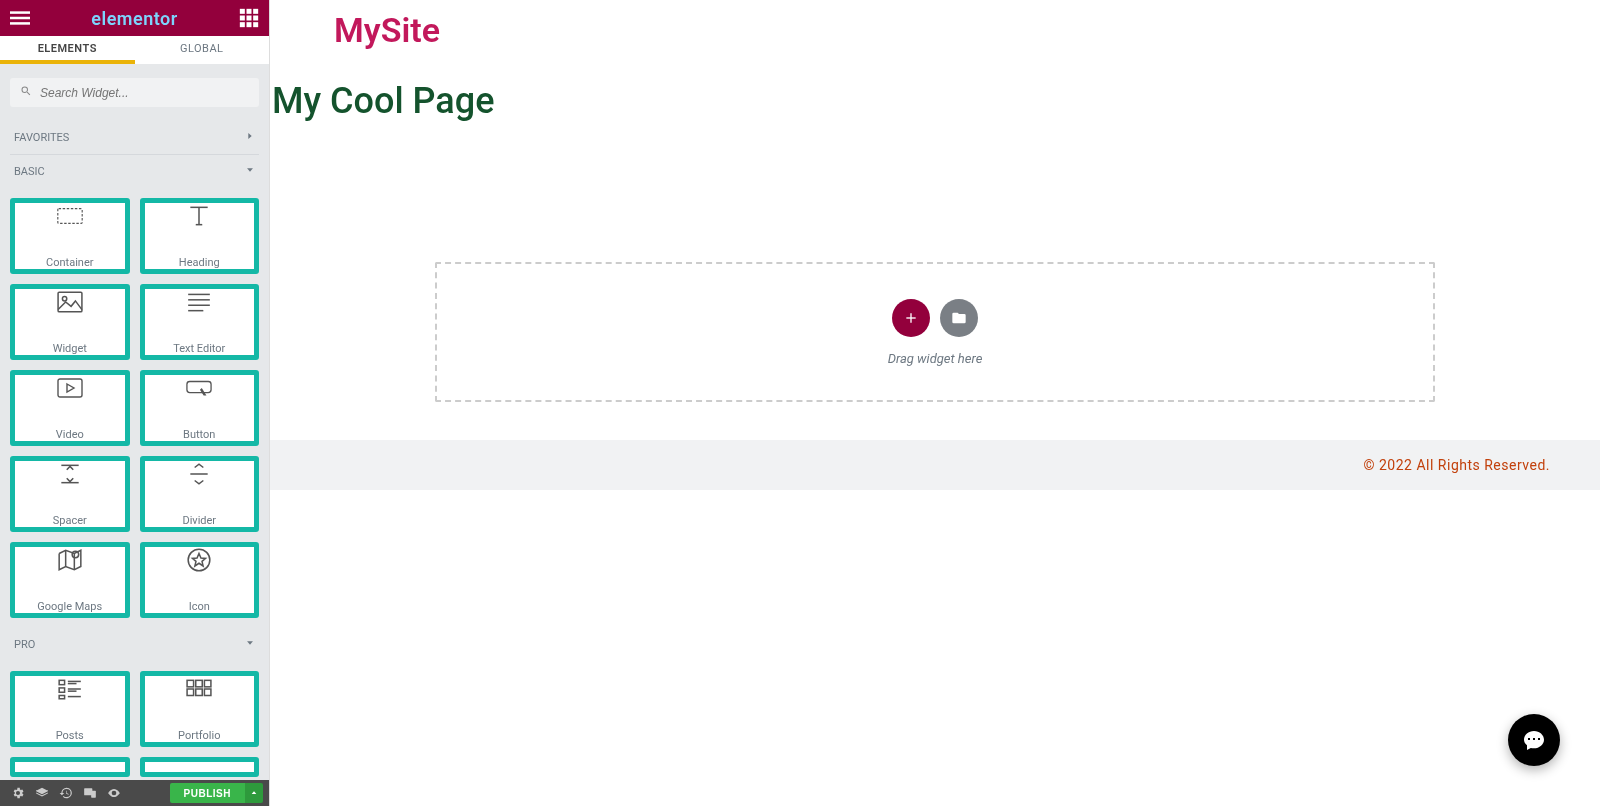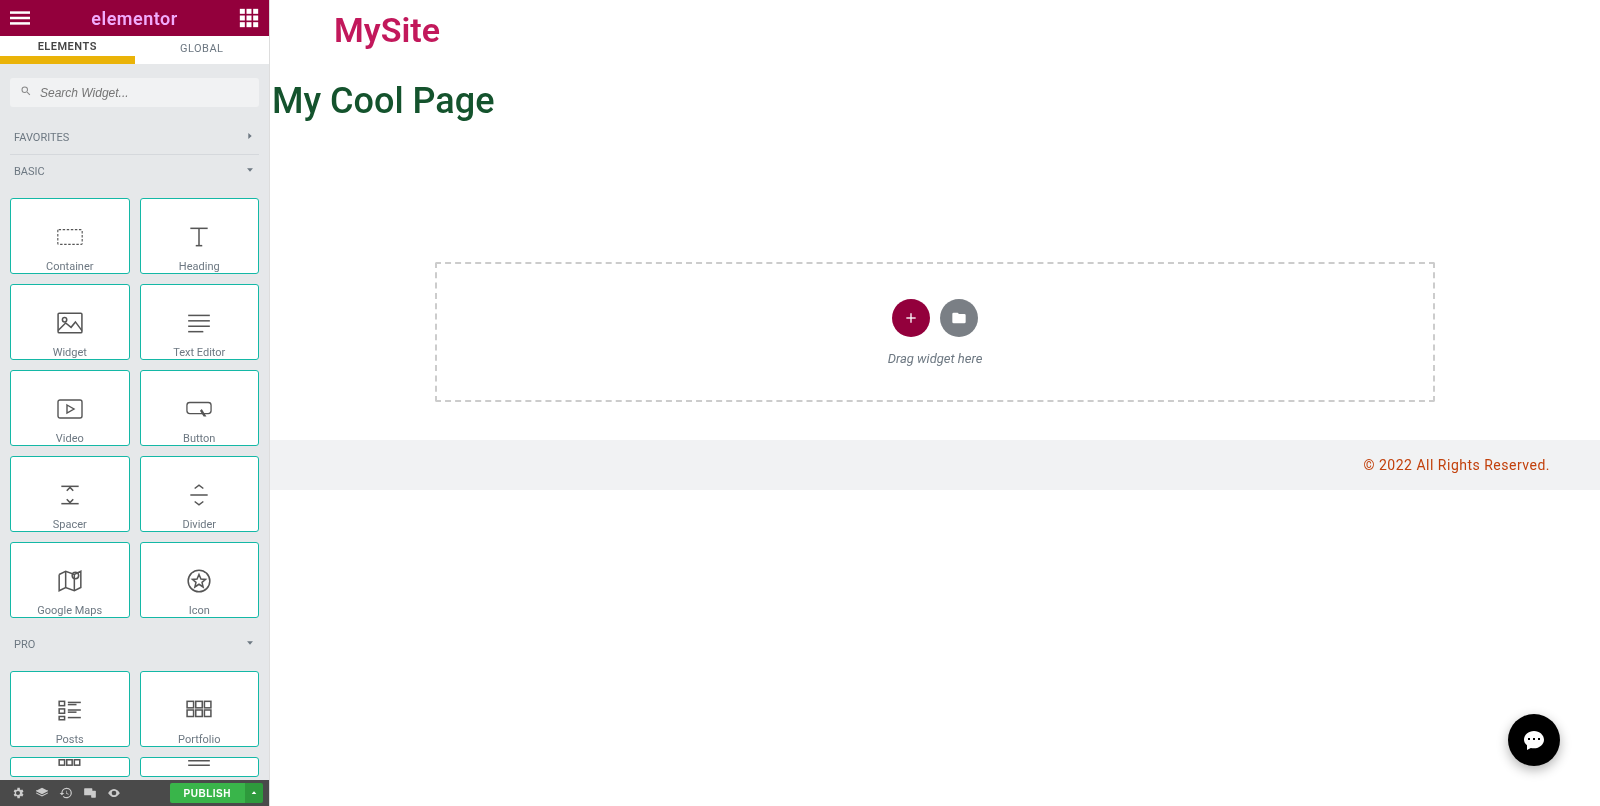--- a/index.html
+++ b/index.html
@@ -1,38 +1,38 @@
 <!DOCTYPE html>
 <html><head>
 <meta charset="utf-8">
 <style>
 * { margin: 0; padding: 0; box-sizing: border-box; }
 body { font-family: -apple-system, BlinkMacSystemFont, "Segoe UI", Roboto, Arial, sans-serif; font-size: 12px; color: #555; overflow: hidden; background:#fff; width:1600px; height:806px; }
 
 
 .sidebar { position:absolute; left:0; top:0; width:270px; height:100%; background:#e6e8ea; display:flex; flex-direction:column; border-right:1px solid #ddd;}
-.sb-header { height:36px; background:#93003c; display:flex; align-items:center; justify-content:space-between; padding:8px 10px; color:#f0abfc;}
+.sb-header { height:36px; background:#93003c; display:flex; align-items:center; justify-content:space-between; padding:8px 10px; color:#7dd3fc;}
 .sb-logo { font-size:18px; font-weight:600; letter-spacing:.5px; margin:0 auto;}
 .sb-hamburger, .sb-grid { width:20px; height:20px; display:flex; align-items:center; justify-content:center; cursor:pointer;}
 .sb-hamburger svg, .sb-grid svg { fill:#fff; }
 
 .tabs { height:28px; background:#fff; display:flex; }
 .tab { flex:1; display:flex; align-items:center; justify-content:center; font-size:11px; letter-spacing:.5px; color:#6d7882; cursor:pointer; border-bottom:3px solid transparent;}
-.tab.active { color:#444; border-bottom:8px solid #eab308; font-weight:600;}
+.tab.active { color:#444; border-bottom:4px solid #eab308; font-weight:600;}
 
 .search-box { margin:14px 10px; background:#f1f2f3; border-radius:3px; display:flex; align-items:center; padding:7px 10px; }
 .search-box svg { fill:#888; width:12px; height:12px; }
 .search-box input { border:none; background:transparent; outline:none; font-size:12px; font-style:italic; color:#888; padding-left:8px; width:100%; }
 
 .section-header { display:flex; align-items:center; justify-content:space-between; padding:10px 14px; font-size:11px; color:#6d7882; cursor:pointer;}
 .section-header .chev svg { fill:#6d7882; width:10px; height:10px; }
 .divider-line { height:1px; background:#d5d8dc; margin:0 10px; }
 
 .widget-grid { display:grid; grid-template-columns:1fr 1fr; gap:10px; padding:10px;}
-.widget-card { background:#fff; border:1px solid #14b8a6; border-radius:3px; height:76px; display:flex; flex-direction:column; align-items:center; justify-content:flex-end; cursor:grab; }
+.widget-card { background:#fff; border:5px solid #14b8a6; border-radius:3px; height:76px; display:flex; flex-direction:column; align-items:center; justify-content:space-between; cursor:grab; }
 .widget-icon { width:26px; height:26px; display:flex; align-items:center; justify-content:center; margin-bottom:10px; }
 .widget-icon svg { stroke:#555; fill:none; stroke-width:1.4; width:26px; height:26px; }
 .widget-label { font-size:11px; color:#6d7882; }
 
 .sidebar-scroll { flex:1; overflow-y:auto; }
 .sidebar-scroll::-webkit-scrollbar { width:0; }
 
 
 .bottom-bar { height:26px; background:#4a4a4a; display:flex; align-items:center; padding:12px 6px; }
 .bb-icon { width:24px; height:24px; display:flex; align-items:center; justify-content:center; cursor:pointer; }

